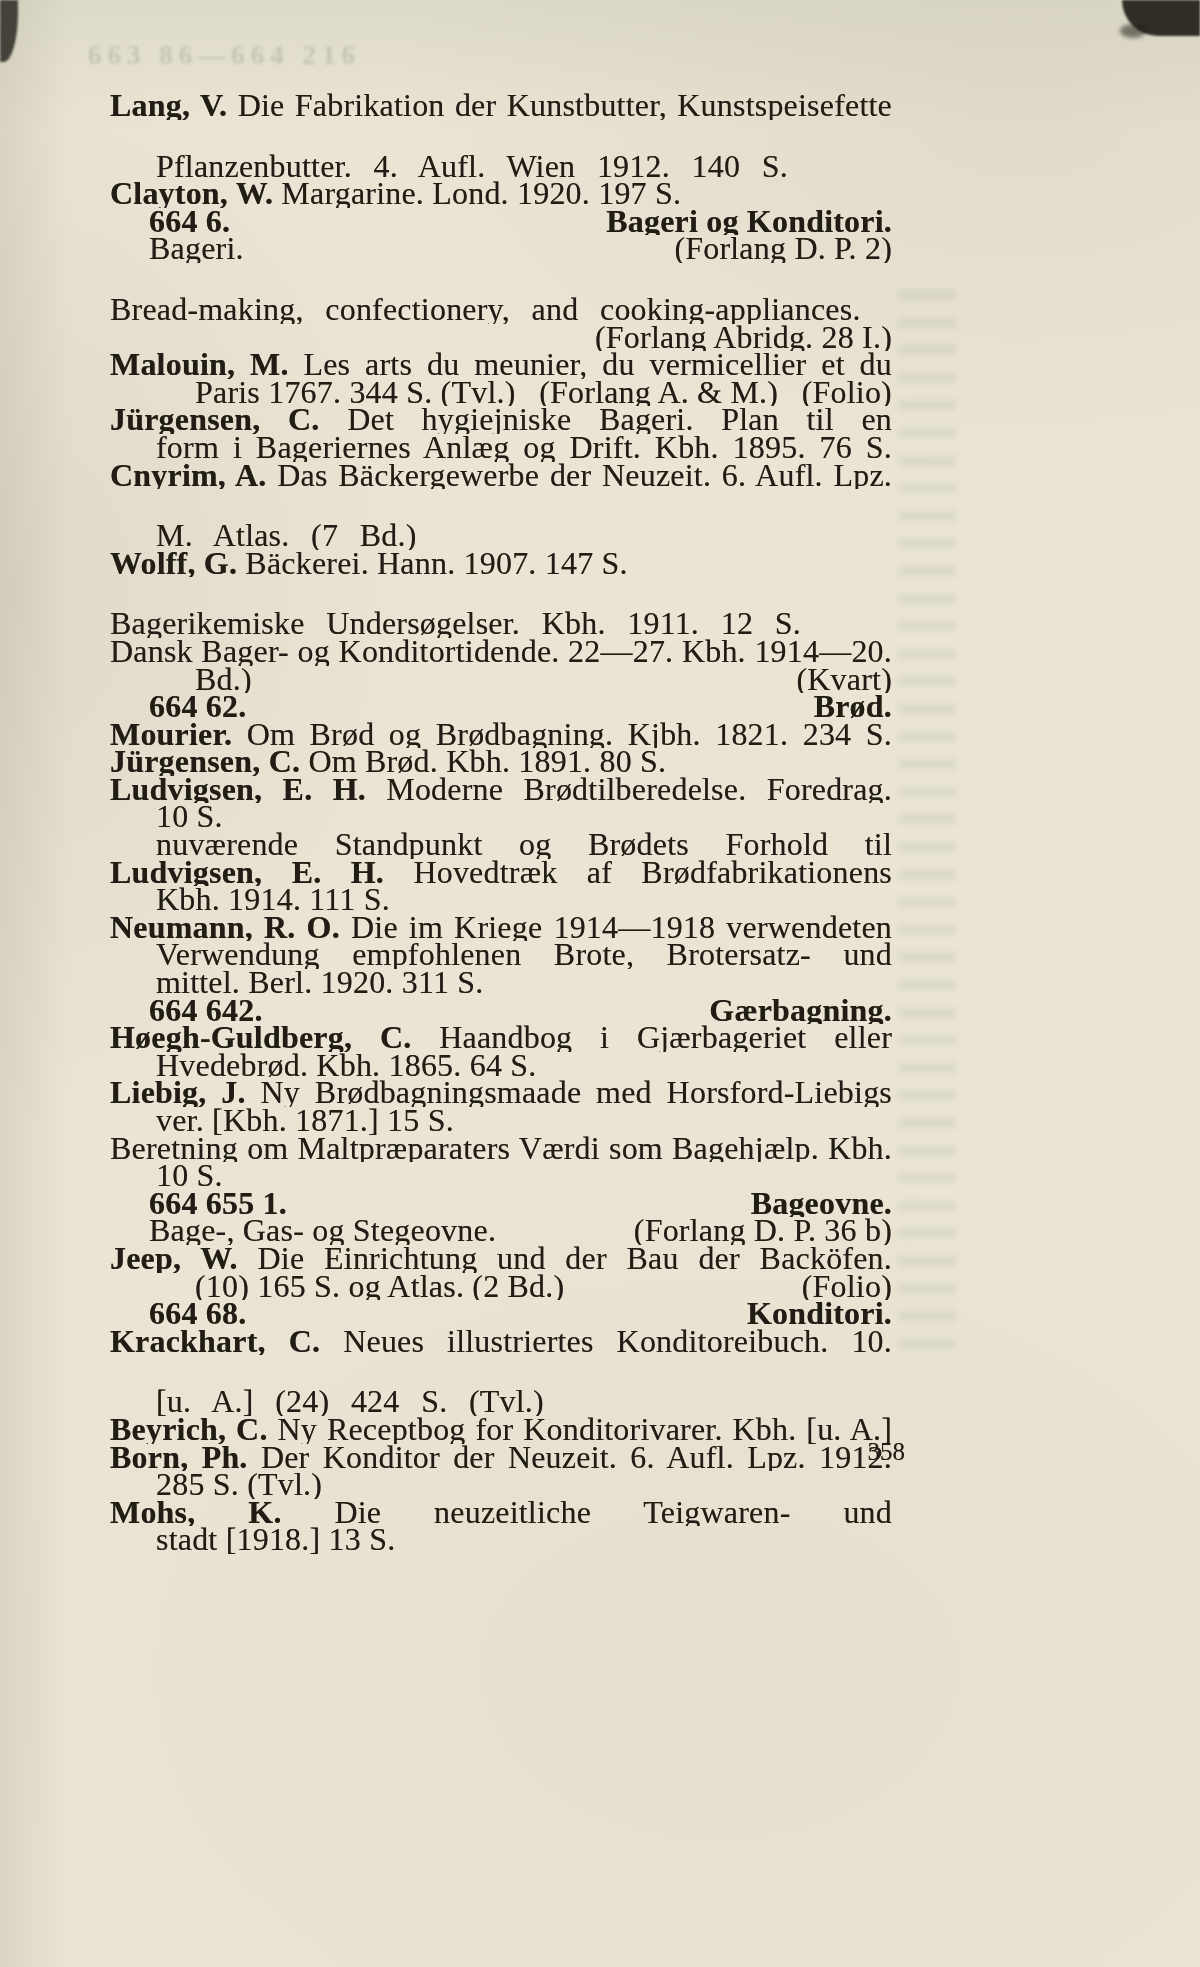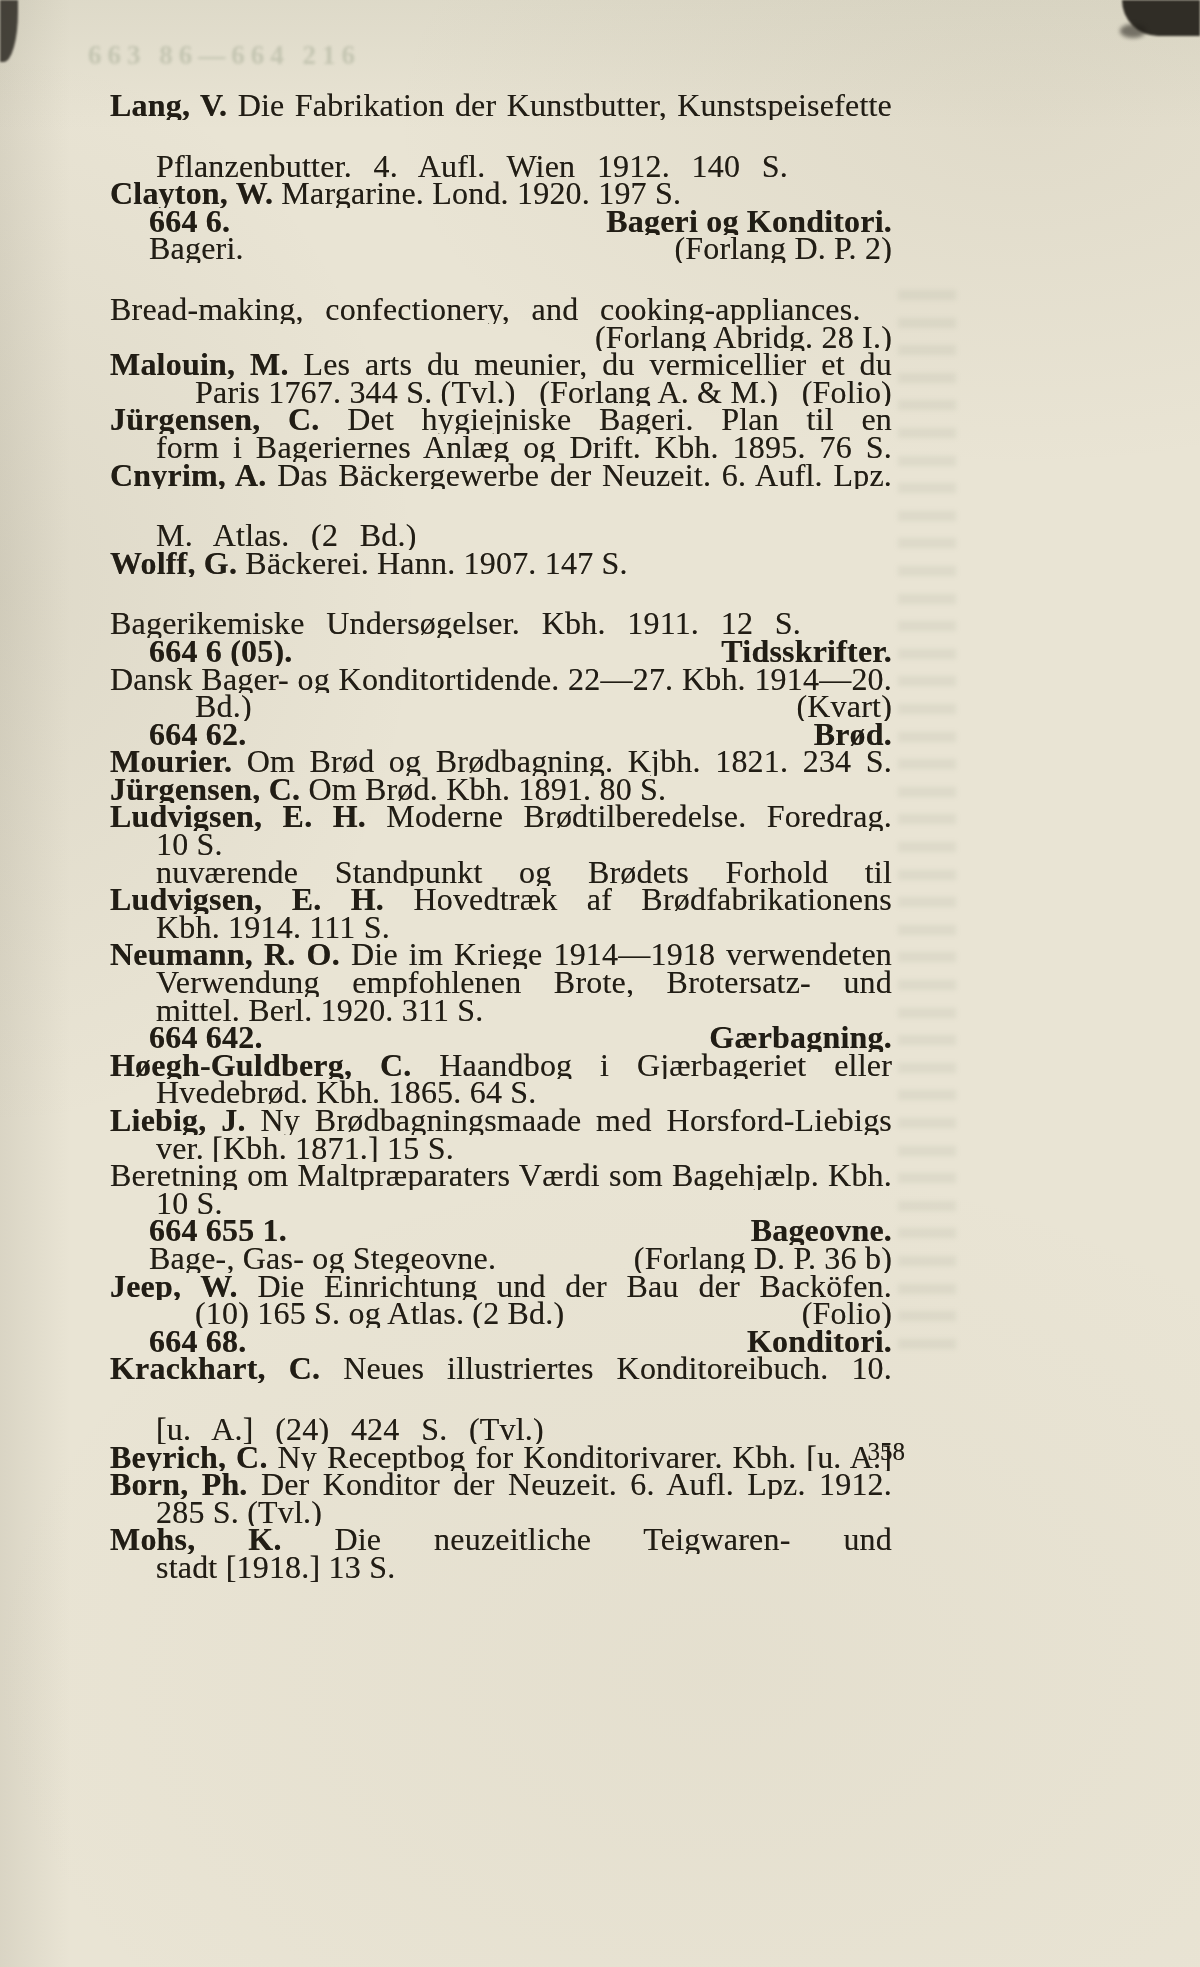--- a/index.html
+++ b/index.html
@@ -125,27 +125,23 @@
       <div class="line right"><span class="seg">(Forlang Abridg. 28 I.)</span></div>
       <div class="line just"><span class="seg bold">Malouin, M.</span> <span class="seg">Les arts du meunier, du vermicellier et du boulanger.</span></div>
       <div class="line split3 ind">
         <span class="seg">Paris 1767. 344 S. (Tvl.)</span>
         <span class="seg">(Forlang A. &amp; M.)</span>
         <span class="seg">(Folio)</span>
       </div>
       <div class="line just"><span class="seg bold">Jürgensen, C.</span> <span class="seg">Det hygiejniske Bageri. Plan til en hygiejnisk Re-</span></div>
       <div class="line just ind"><span class="seg">form i Bageriernes Anlæg og Drift. Kbh. 1895. 76 S. (Tvl.)</span></div>
       <div class="line just"><span class="seg bold">Cnyrim, A.</span> <span class="seg">Das Bäckergewerbe der Neuzeit. 6. Aufl. Lpz. 1899.</span></div>
-      <div class="line left ind wide"><span class="seg">M. Atlas. (2 Bd.)</span></div>
+      <div class="line left ind wide"><span class="seg">M. Atlas. (7 Bd.)</span></div>
       <div class="line left"><span class="seg bold">Wolff, G.</span> <span class="seg">Bäckerei. Hann. 1907. 147 S.</span></div>
       <div class="line left wide"><span class="seg">Bagerikemiske Undersøgelser. Kbh. 1911. 12 S.</span></div>
-      <div class="line split">
-        <span class="seg bold">664 6 (05).</span>
-        <span class="seg bold">Tidsskrifter.</span>
-      </div>
       <div class="line just"><span class="seg">Dansk Bager- og Konditortidende. 22—27. Kbh. 1914—20. (6</span></div>
       <div class="line split ind">
         <span class="seg">Bd.)</span>
         <span class="seg">(Kvart)</span>
       </div>
       <div class="line split">
         <span class="seg bold">664 62.</span>
         <span class="seg bold">Brød.</span>
       </div>
       <div class="line just"><span class="seg bold">Mourier.</span> <span class="seg">Om Brød og Brødbagning. Kjbh. 1821. 234 S. (Tvl.)</span></div>

